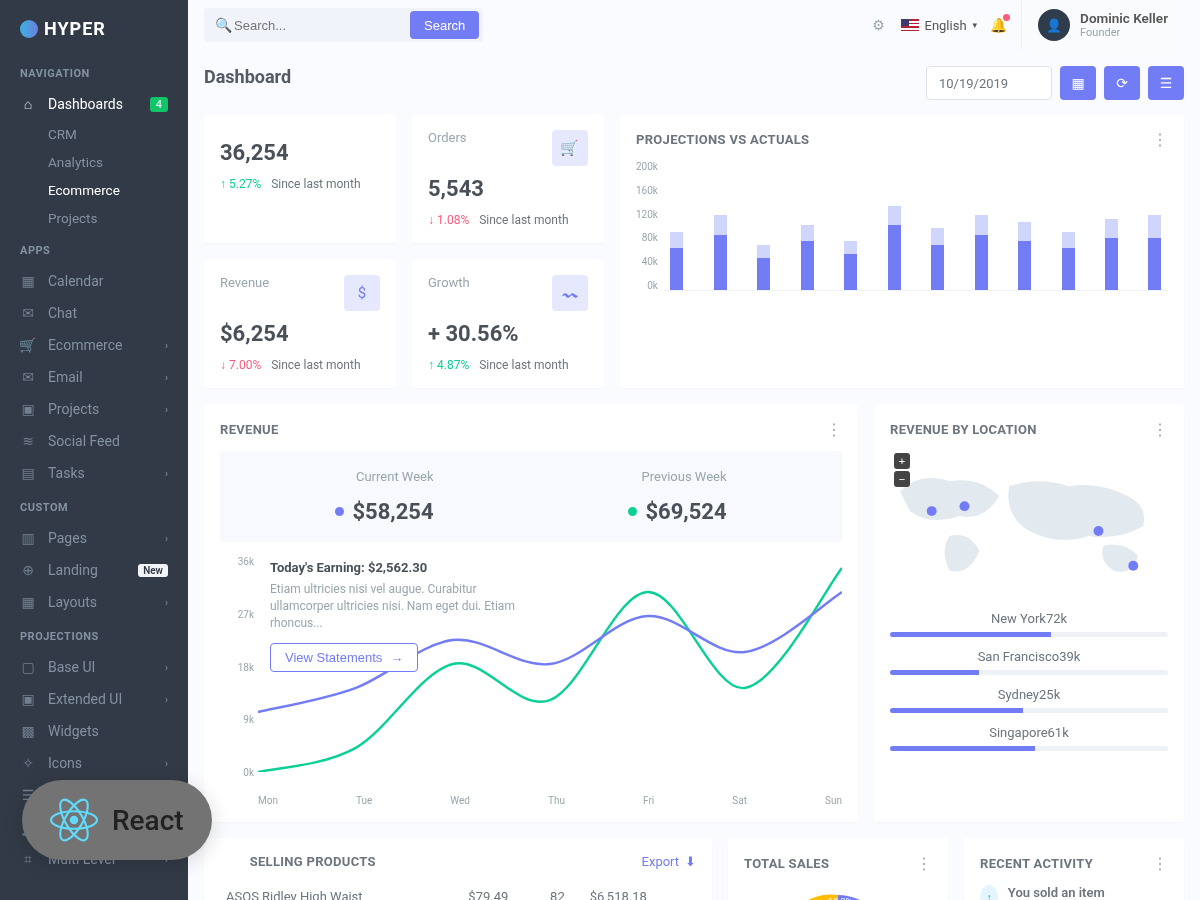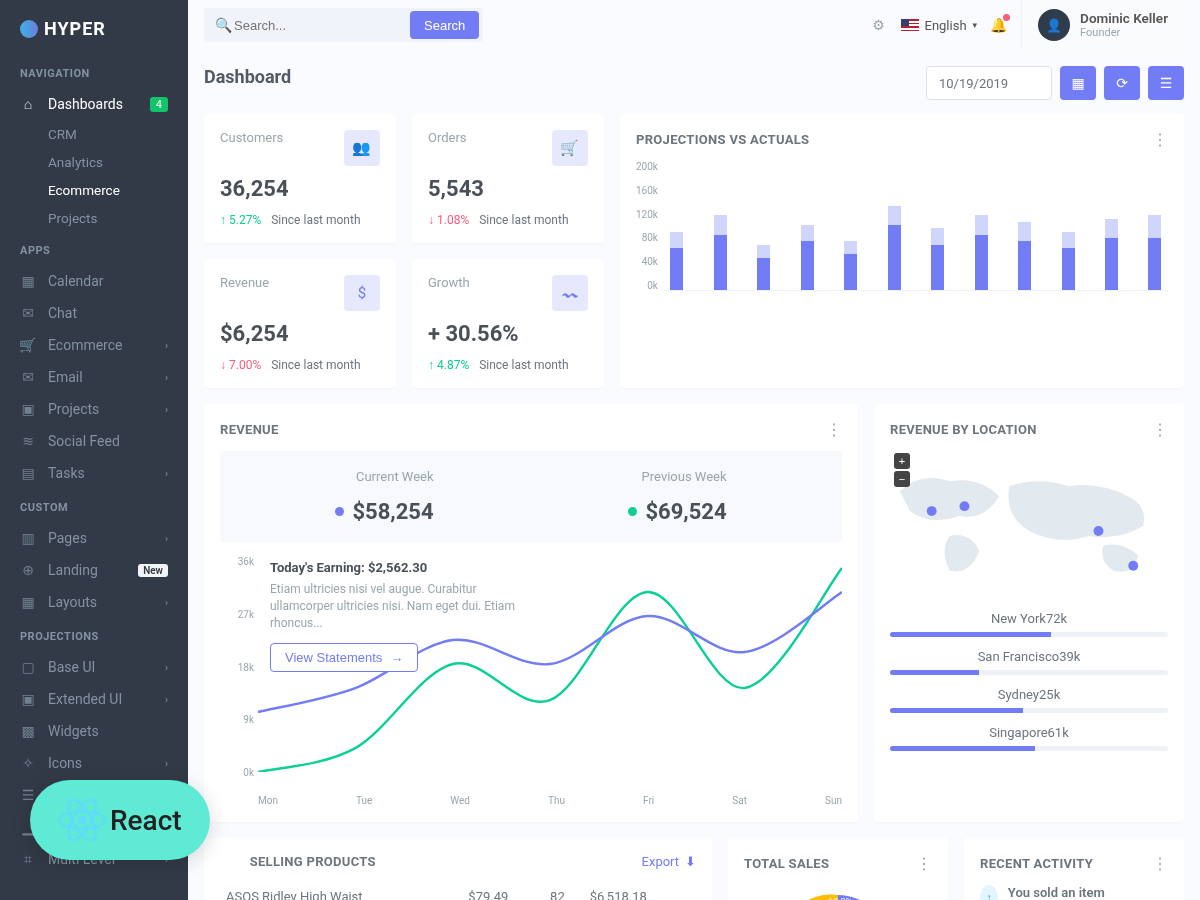--- a/index.html
+++ b/index.html
@@ -88,21 +88,21 @@
 
 .prod-table { width:100%; font-size:13px; }
 .prod-row td { padding: 6px 4px; }
 .export { color:#727cf5; font-size:13px; display:flex; gap:6px; align-items:flex-start; cursor:pointer;}
 .donut { width:120px; height:55px; margin:0 auto; position:relative; }
 .activity-item { display:flex; gap:10px; }
 .act-icon { width:26px;height:26px;border-radius:50%;background:#e3f5ff;color:#39afd1;display:flex;align-items:center;justify-content:center;font-size:12px;}
 .act-title { color:#6c757d; font-weight:600; font-size:13px; }
 .act-desc { font-size:12px; color:#98a6ad; }
 
-.react-pill { position:absolute; left:30px; bottom:40px; background:#5eead4; border-radius:50px; box-shadow:0 4px 20px rgba(0,0,0,0.15); padding:16px 28px; display:flex; align-items:center; gap:4px; z-index:10;}
+.react-pill { position:absolute; left:22px; bottom:40px; background:#737373; border-radius:50px; box-shadow:0 4px 20px rgba(0,0,0,0.15); padding:16px 28px; display:flex; align-items:center; gap:14px; z-index:10;}
 .react-pill svg { width:48px; height:48px; }
 .react-pill .txt { font-size:28px; font-weight:500; color:#222; }
 .sidebar::-webkit-scrollbar{width:0;}
 </style>
 </head>
 <body>
 
 <div class="layout">
   <div class="sidebar">
     <div class="logo">
@@ -246,24 +246,20 @@
           <button class="sq-btn">
               <span>☰</span>
             </button>
         </div>
       </div>
 
       <div class="grid-row">
         <div style="flex:0 0 400px; display:flex; flex-direction:column; gap:16px;">
           <div class="grid-row" style="margin-bottom:0;">
             <div class="stat-card">
-              <div class="stat-head">
-                  <span class="stat-title">Customers</span>
-                  <div class="stat-icon">👥</div>
-                </div>
               <div class="stat-value">36,254</div>
               <div class="stat-foot">
                   <span class="up">↑ <span>5.27%</span></span>
                   <span>Since last month</span>
                 </div>
             </div>
             <div class="stat-card">
               <div class="stat-head">
                   <span class="stat-title">Orders</span>
                   <div class="stat-icon">🛒</div>

